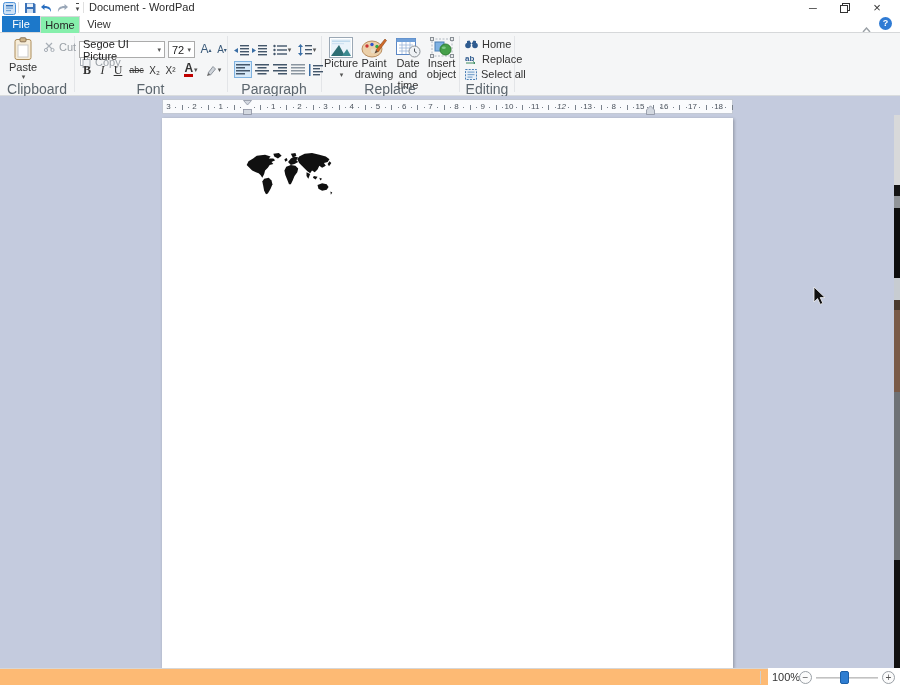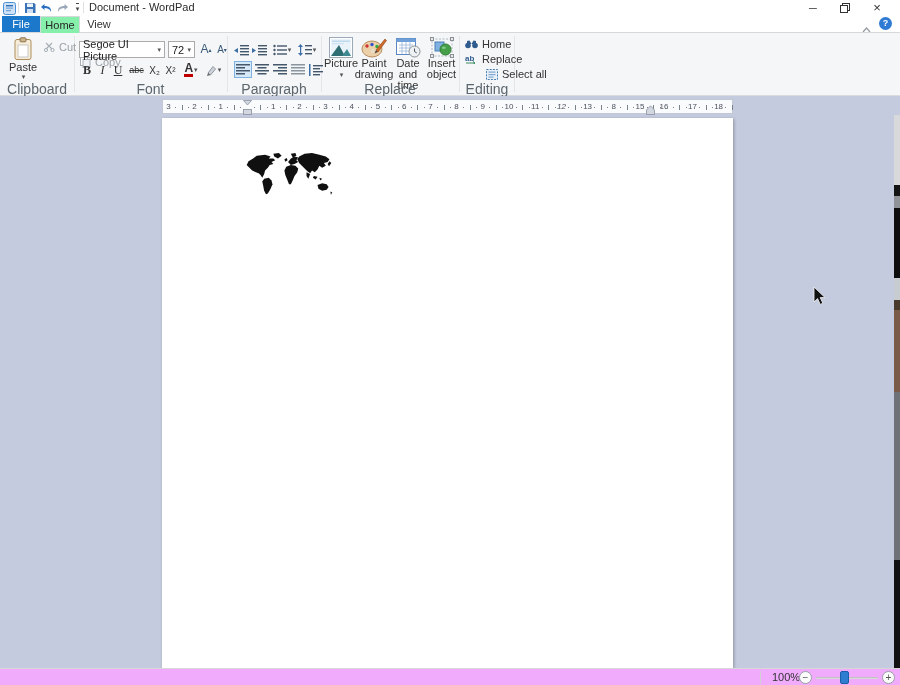--- a/index.html
+++ b/index.html
@@ -45,21 +45,21 @@
   .rtick{position:absolute;top:5px;width:1px;height:5px;background:#7a828c;}
   .rdot{position:absolute;top:7px;width:1px;height:1px;background:#7a828c;}
   .page{position:absolute;left:162px;top:22px;width:571px;height:550px;background:#fff;box-shadow:1px 1px 3px rgba(0,0,0,.28);}
   .sliver{position:absolute;right:0;top:19px;width:6px;height:553px;
     background:linear-gradient(to bottom,
       #d8d9da 0 70px,#141414 70px 81px,#909498 81px 93px,#0d0d0d 93px 163px,
       #c7ccd1 163px 185px,#4a3a2e 185px 195px,#7a5b48 195px 277px,
       #6e7276 277px 445px,#111 445px 553px);}
 
   
-  .statusbar{position:absolute;left:0;top:668px;width:900px;height:17px;background:#f0abfc;border-top:1px solid #d7d7d7;}
+  .statusbar{position:absolute;left:0;top:668px;width:768px;height:17px;background:#fdba74;border-top:1px solid #d7d7d7;}
   .sb-sep{position:absolute;top:2px;width:1px;height:13px;background:#d0d0d0;}
   .zoomtxt{position:absolute;top:2px;font-size:11px;color:#333;}
   .zbtn{position:absolute;top:2px;width:13px;height:13px;border:1px solid #9aa0a6;border-radius:50%;background:#fbfbfb;color:#555;font-size:10px;line-height:11px;text-align:center;}
   .ztrack{position:absolute;top:8px;left:816px;width:62px;height:2px;background:#d9d9d9;border-top:1px solid #c2c2c2;}
   .zthumb{position:absolute;top:2px;left:840px;width:9px;height:13px;background:#2e7dd1;border:1px solid #1b5fa8;border-radius:2px;}
 </style>
 </head>
 <body>
 
 <div class="win">
@@ -342,21 +342,21 @@
         </svg>
       <span>Home</span>
     </div>
     <div class="ed-item" style="left:465px;top:20px;">
       <svg width="13" height="10" viewBox="0 0 13 10">
           <text x="0" y="7" font-size="8" font-weight="bold" fill="#2f5b8f" font-family="Liberation Sans,sans-serif">ab</text>
           <path d="M1 9 h9 l-2-1.6 M10 9 l-2 1.6" stroke="#3a8a5f" stroke-width="1" fill="none"></path>
         </svg>
       <span>Replace</span>
     </div>
-    <div class="ed-item" style="left:486px;top:35px;">
+    <div class="ed-item" style="left:465px;top:35px;">
       <svg width="12" height="11" viewBox="0 0 12 11">
           <rect x="0.5" y="0.5" width="11" height="10" fill="#e8f0f8" stroke="#4a7fb5" stroke-dasharray="2,1.2"></rect>
           <rect x="2.5" y="2.5" width="7" height="1.2" fill="#7fa7cf"></rect>
           <rect x="2.5" y="5" width="7" height="1.2" fill="#7fa7cf"></rect>
           <rect x="2.5" y="7.5" width="5" height="1.2" fill="#7fa7cf"></rect>
         </svg>
       <span>Select all</span>
     </div>
     <div class="grouplabel" style="left:459px;width:56px;">Editing</div>
   </div>

